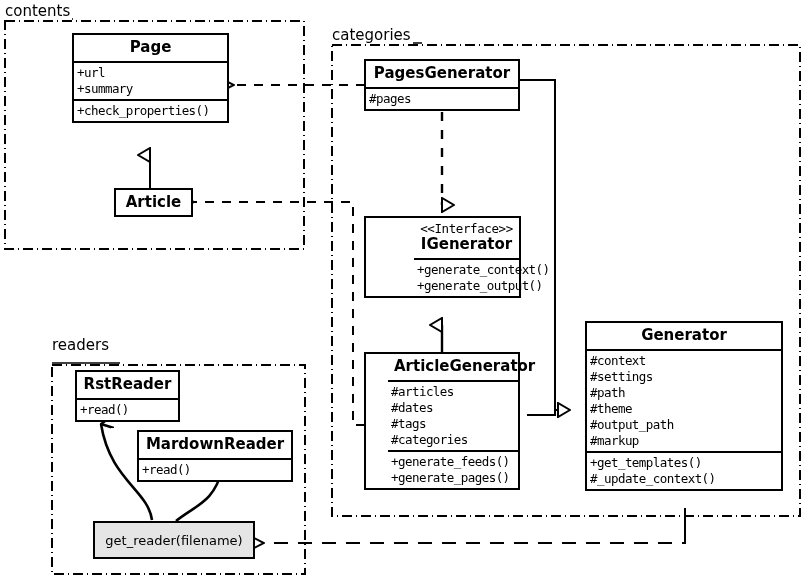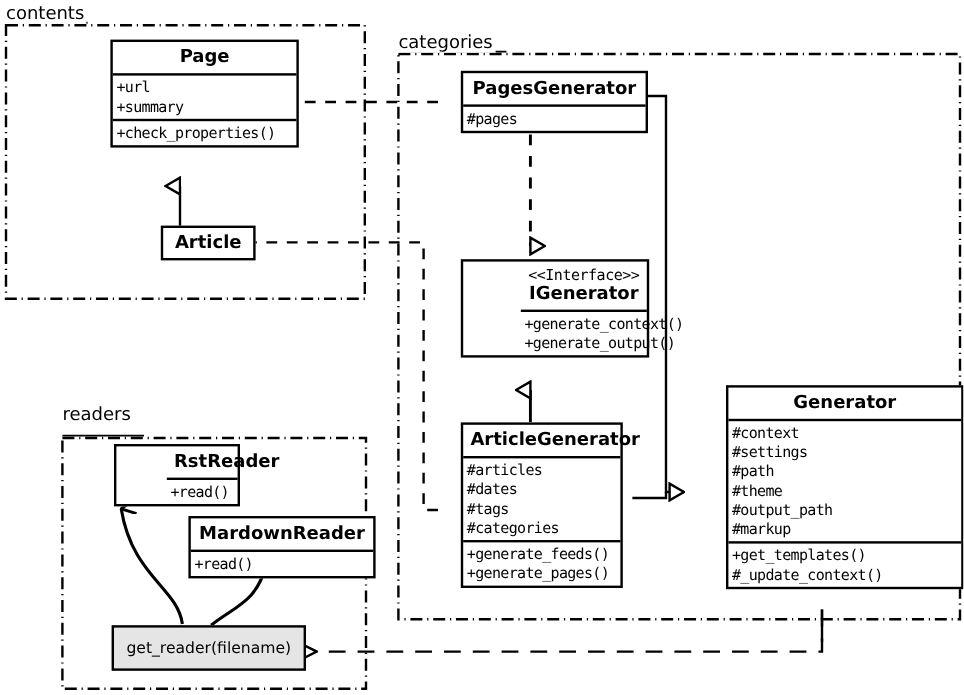--- a/index.html
+++ b/index.html
@@ -24,21 +24,20 @@
     pointer-events: none;
   }
 
   
   .uml-box {
     position: absolute;
     box-sizing: border-box;
     border: 2px solid #000;
     background: #ffffff;
     z-index: 5;
-    margin-left: 20px;
   }
   .uml-name {
     box-sizing: border-box;
     text-align: center;
     font-weight: bold;
     font-size: 15px;
     padding: 4px 6px 5px 6px;
     line-height: 1.12;
     color: #000;
     white-space: nowrap;
@@ -197,21 +196,21 @@
     <div class="uml-name">
       <span class="uml-stereo">&lt;&lt;Interface&gt;&gt;</span>
       <span>IGenerator</span>
     </div>
     <div class="uml-compartment">
       <span class="row">+generate_context()</span>
       <span class="row">+generate_output()</span>
     </div>
   </div>
 
-  <div class="uml-box" style="left:364px; top:352px; width:135px;">
+  <div class="uml-box" style="left:364px; top:352px; width:156px;padding-left:22px;">
     <div class="uml-name">ArticleGenerator</div>
     <div class="uml-compartment">
       <span class="row">#articles</span>
       <span class="row">#dates</span>
       <span class="row">#tags</span>
       <span class="row">#categories</span>
     </div>
     <div class="uml-compartment">
       <span class="row">+generate_feeds()</span>
       <span class="row">+generate_pages()</span>
@@ -227,21 +226,21 @@
       <span class="row">#theme</span>
       <span class="row">#output_path</span>
       <span class="row">#markup</span>
     </div>
     <div class="uml-compartment">
       <span class="row">+get_templates()</span>
       <span class="row">#_update_context()</span>
     </div>
   </div>
 
-  <div class="uml-box" style="left:75px; top:370px; width:105px;padding-left:42px;">
+  <div class="uml-box" style="left:75px; top:370px; width:105px;">
     <div class="uml-name">RstReader</div>
     <div class="uml-compartment">
       <span class="row">+read()</span>
     </div>
   </div>
 
   <div class="uml-box" style="left:137px; top:430px; width:156px;">
     <div class="uml-name">MardownReader</div>
     <div class="uml-compartment">
       <span class="row">+read()</span>

